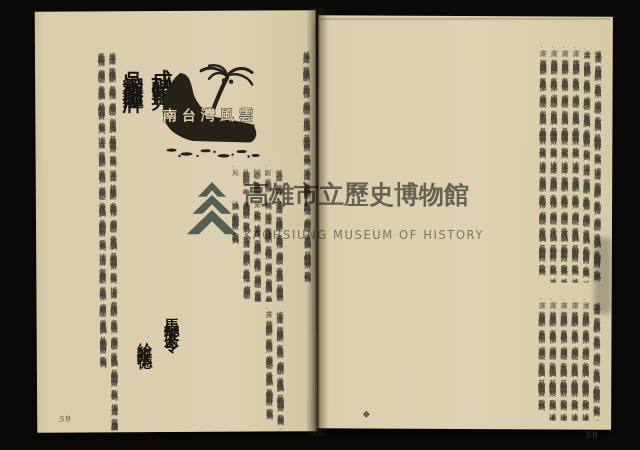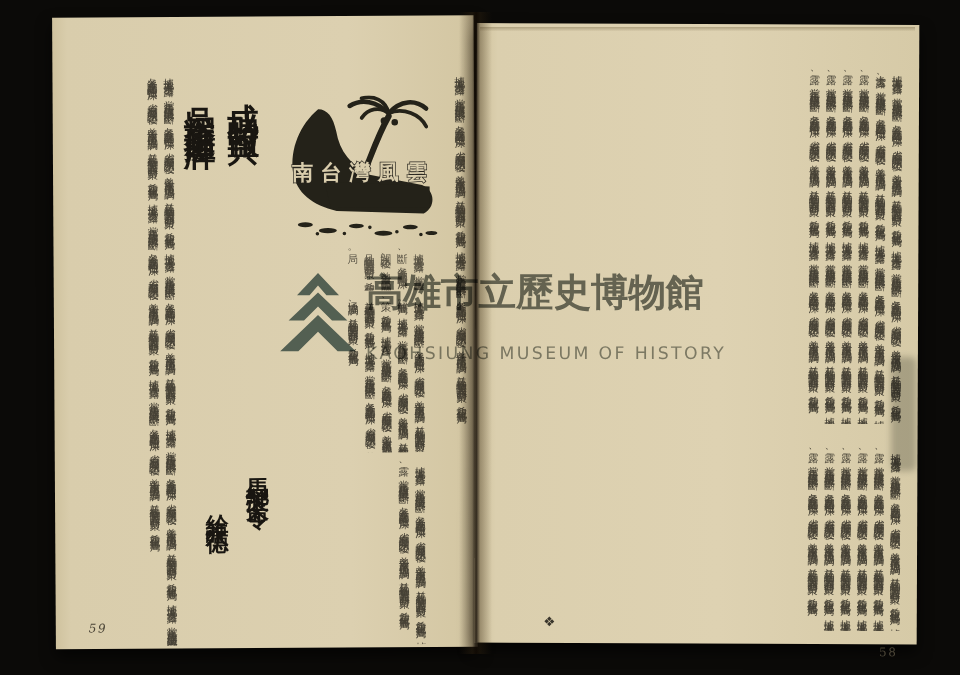--- a/index.html
+++ b/index.html
@@ -97,21 +97,21 @@
     <div class="headline" id="headline1" style="left:82px; top:41px;">
       <span class="col col1">成功時報與</span>
       <span class="col col2">吳耀庭攤牌</span>
     </div>
 
     <div class="headline" id="headline2" style="left:90px; top:295px;">
       <span class="col col1">馬紀壯下命令</span>
       <span class="col col2">給許水德</span>
     </div>
 
-    <div id="illustration" style="left:150px; top:53px;">
+    <div id="illustration" style="left:118px; top:53px;">
       <svg width="114" height="98" viewBox="0 0 114 98">
         <g fill="#242219" stroke="none">
           <path d="M27 9 C15 19 8 35 10 51 C12 65 23 73 39 77 L97 79 C105 75 105 64 96 60 L61 53 C49 47 41 37 39 24 C37 14 33 9 27 9 Z"></path>
           <path d="M31 57 L101 61 L101 75 L35 75 Z"></path>
           <ellipse cx="18" cy="86" rx="5" ry="1.6"></ellipse>
           <ellipse cx="33" cy="90" rx="6" ry="1.7"></ellipse>
           <ellipse cx="52" cy="87" rx="5" ry="1.5"></ellipse>
           <ellipse cx="70" cy="92" rx="6" ry="1.7"></ellipse>
           <ellipse cx="88" cy="88" rx="5" ry="1.5"></ellipse>
           <ellipse cx="102" cy="92" rx="4" ry="1.4"></ellipse>

